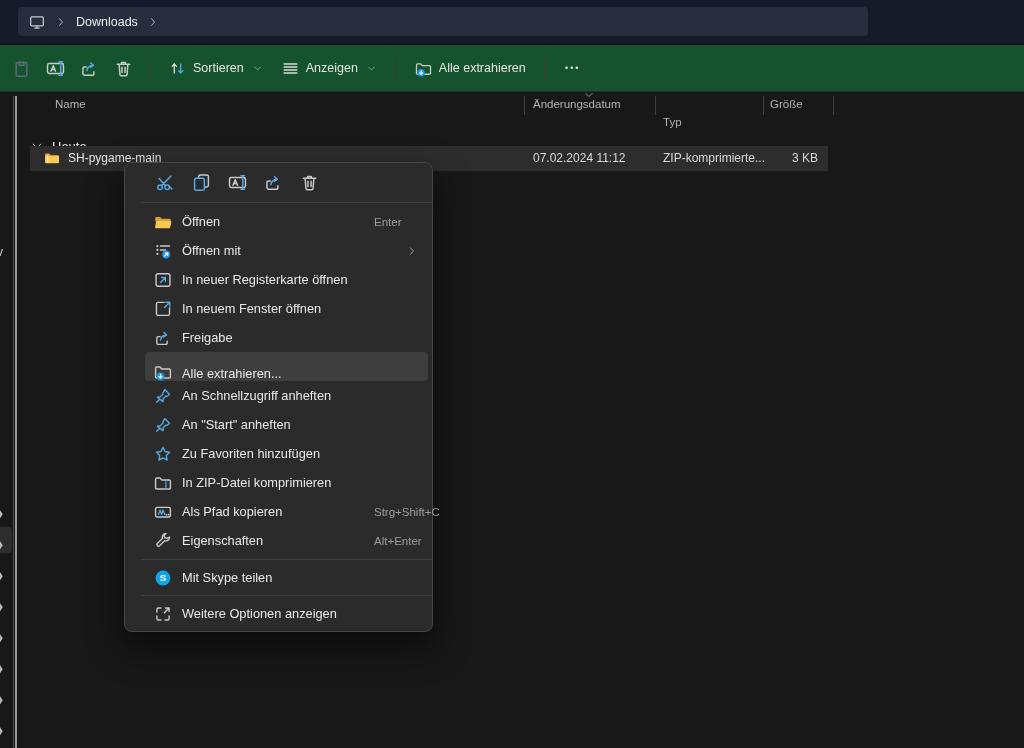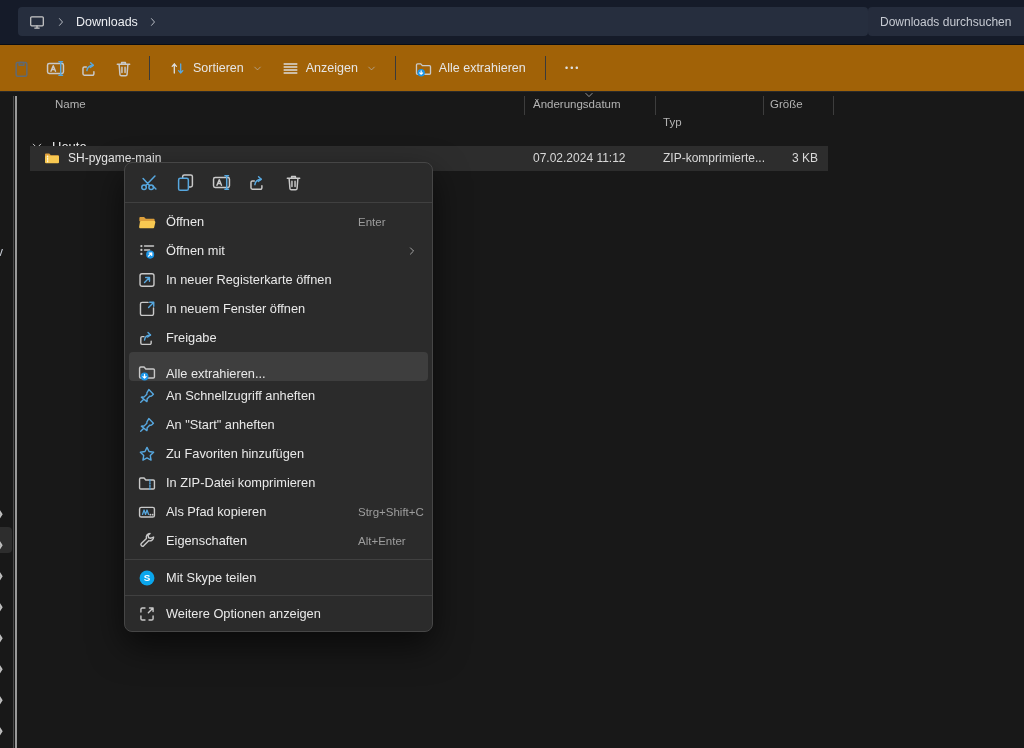--- a/index.html
+++ b/index.html
@@ -13,21 +13,21 @@
               border-radius:4px;display:flex;align-items:center;padding:0 10px;box-sizing:border-box;margin-left:10px;}
   .crumb-ico{width:18px;height:16px;display:inline-flex;}
   .crumb-chev{width:14px;height:12px;display:inline-flex;margin:0 8px;}
   .crumb-label{font-size:12.5px;color:#eceef2;}
   .searchbox{position:absolute;left:868px;top:7px;width:156px;height:29px;background:#252c3c;
              border-radius:4px 0 0 4px;display:flex;align-items:center;}
   .searchbox input{background:transparent;border:none;outline:none;color:#c6cad2;
                    font-size:12px;padding:0 12px;width:100%;font-family:inherit;}
   .searchbox input::placeholder{color:#c6cad2;opacity:1;}
   
-  .toolbar{position:absolute;left:0;top:45px;width:1024px;height:47px;background:#a16207;
+  .toolbar{position:absolute;left:0;top:45px;width:1024px;height:47px;background:#14532d;
            border-bottom:1px solid #2a2a2a;display:flex;align-items:center;padding:0 0 0 4px;box-sizing:border-box;}
   .tb-btn{height:34px;display:flex;align-items:center;justify-content:center;border-radius:4px;cursor:default;}
   .tb-ico{width:34px;}
   .tb-ico svg,.crumb-ico svg,.crumb-chev svg{width:100%;height:100%;}
   .tb-sep{width:1px;height:24px;background:#3a3a3a;margin:0 9px;}
   .tb-drop{padding:0 10px;gap:7px;font-size:12.5px;color:#e6e6e6;}
   .tb-drop .dd-ico{width:17px;height:17px;display:inline-flex;}
   .tb-drop .dd-chev{width:9px;height:9px;display:inline-flex;margin-left:2px;}
   .tb-more{width:36px;font-size:9px;letter-spacing:2px;color:#e0e0e0;}
   
@@ -51,21 +51,21 @@
            font-size:12px;color:#e6e6e6;}
   .f-ico{position:absolute;left:13px;top:4px;width:18px;height:16px;}
   .f-ico svg{width:100%;height:100%;}
   .f-name{position:absolute;left:38px;top:5px;}
   .f-mod{position:absolute;left:503px;top:5px;color:#d8d8d8;}
   .f-typ{position:absolute;left:633px;top:5px;color:#d8d8d8;}
   .f-size{position:absolute;left:700px;top:5px;width:88px;text-align:right;color:#d8d8d8;}
   
   .menu{position:absolute;left:124px;top:162px;width:309px;background:#2b2b2b;
         border:1px solid #464646;border-radius:8px;box-shadow:0 14px 34px rgba(0,0,0,.6);
-        box-sizing:border-box;z-index:10;}
+        box-sizing:border-box;z-index:10;padding-left:16px;}
   .menu-iconrow{height:39px;display:flex;align-items:center;padding:0 13px;gap:13px;}
   .qa-btn{width:23px;height:23px;display:flex;align-items:center;justify-content:center;border-radius:4px;}
   .qa-btn svg{width:19px;height:19px;}
   .menu-sep{height:1px;background:#404040;}
   .menu-list{padding:4px 0;}
   .menu-item{position:relative;height:29px;margin:0 4px;padding:0 9px;border-radius:4px;
              display:flex;align-items:center;font-size:12.8px;color:#e9e9e9;}
   .menu-item.hl{background:#3e3e3e;align-items:flex-end;}
   .mi-icon{width:18px;height:18px;margin-right:10px;display:inline-flex;flex:none;}
   .mi-icon svg{width:18px;height:18px;}
@@ -91,23 +91,20 @@
             <path d="M6 3.5l4 4.5-4 4.5" stroke="#bfc3cb"></path>
           </svg>
         </span>
       <span class="crumb-label">Downloads</span>
       <span class="crumb-chev">
           <svg viewBox="0 0 16 16" fill="none" stroke-width="1.25" stroke-linecap="round" stroke-linejoin="round">
             <path d="M6 3.5l4 4.5-4 4.5" stroke="#bfc3cb"></path>
           </svg>
         </span>
     </div>
-    <div class="searchbox">
-      <input placeholder="Downloads durchsuchen" style="">
-    </div>
   </div>
 
   <div class="toolbar">
     <div class="tb-btn tb-ico">
       <span style="width:19px;height:19px;display:inline-flex;">
           <svg viewBox="0 0 16 16" fill="none" stroke-width="1.25" stroke-linecap="round" stroke-linejoin="round">
             <rect x="3.5" y="3" width="9" height="11.5" rx="1.3" stroke="#5f6a74"></rect>
             <path d="M6 3h4v2.2H6z" stroke="#5f6a74"></path>
           </svg>
         </span>

